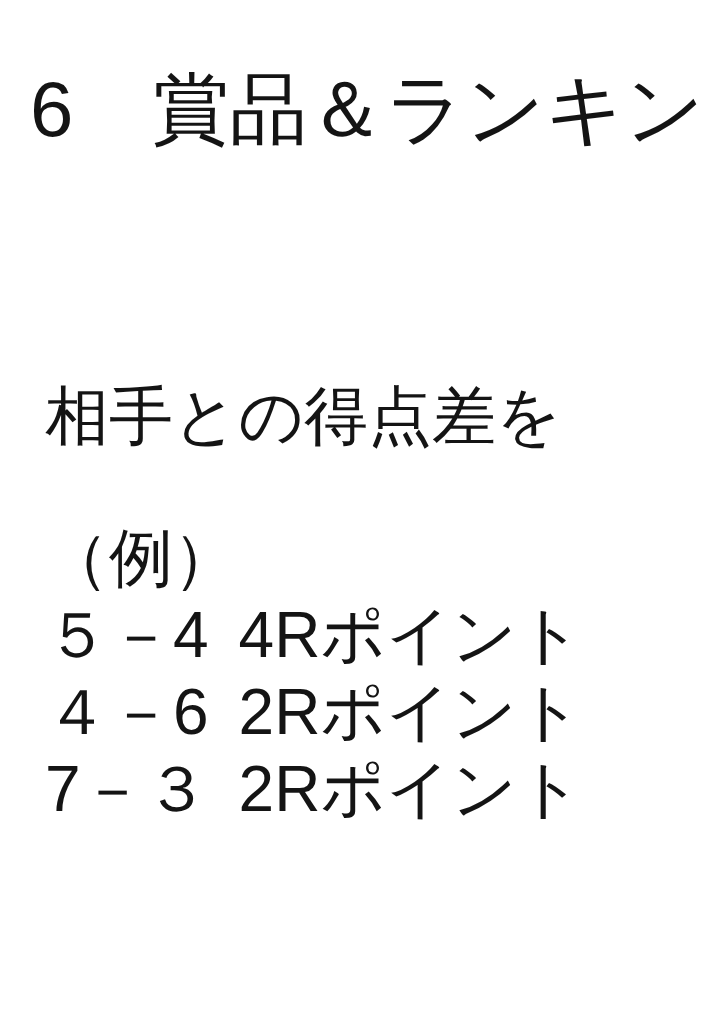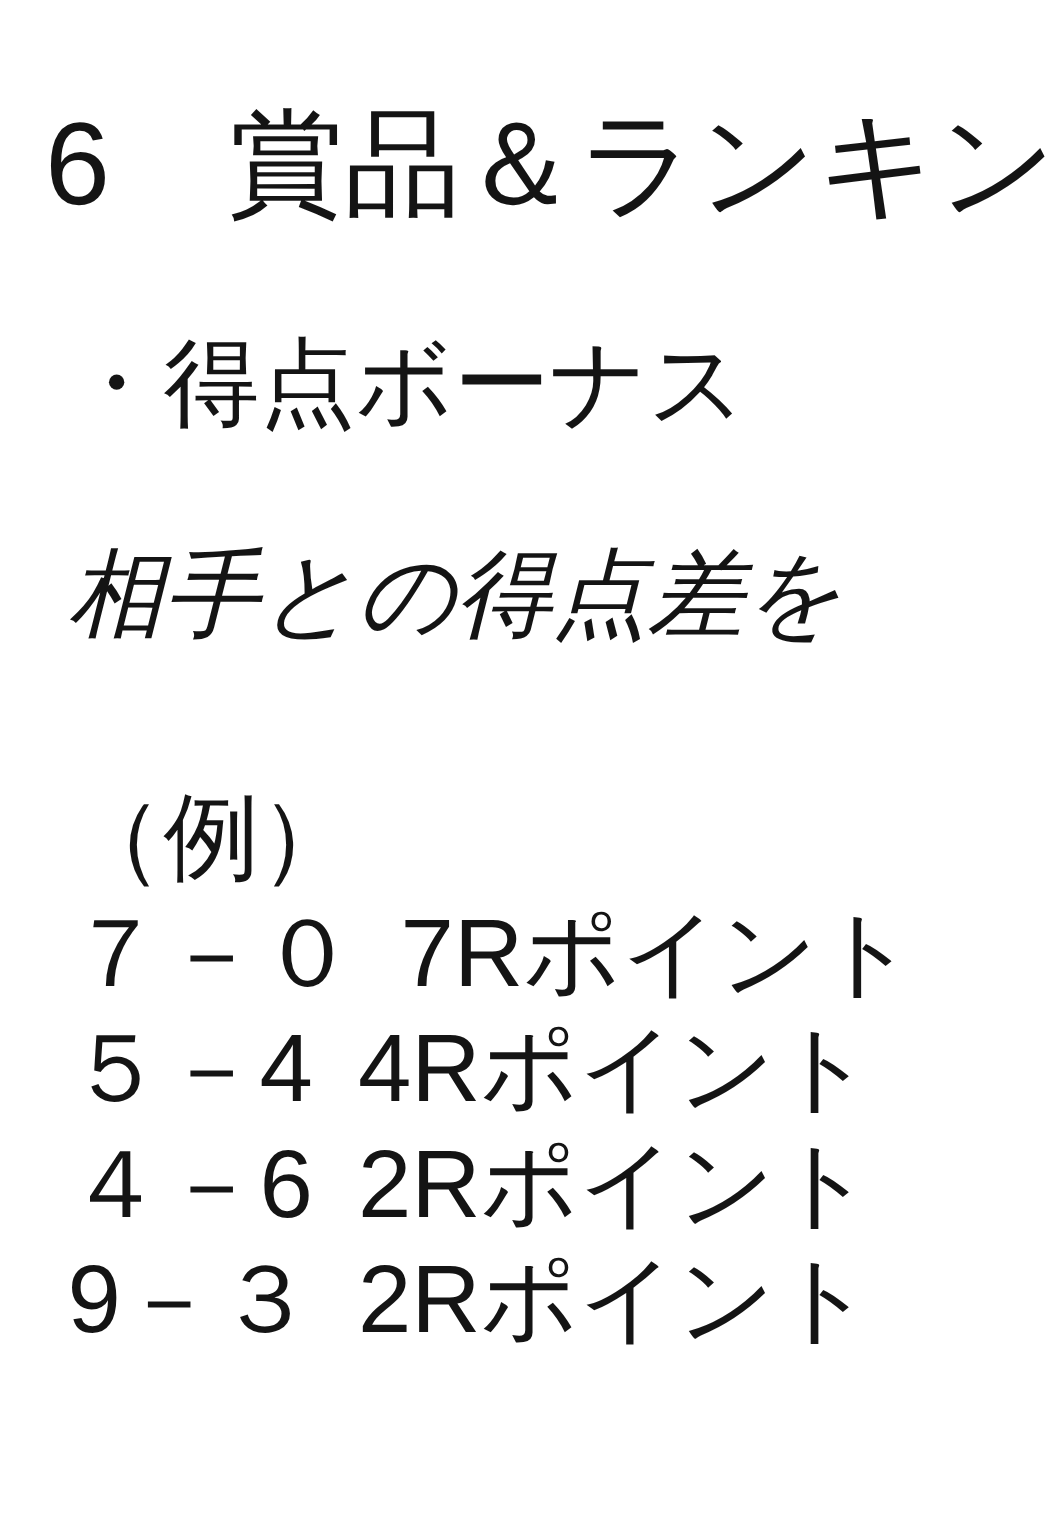--- a/index.html
+++ b/index.html
@@ -29,62 +29,57 @@
     position: absolute;
     left: 45px;
     top: 223px;
     font-size: 64px;
     line-height: 1;
     white-space: nowrap;
   }
   .description-line {
     position: absolute;
     left: 45px;
-    top: 364px;
+    top: 384px;
     font-size: 64px;
     line-height: 1;
     white-space: nowrap;
-    font-style: italic;
   }
   .example-block {
     position: absolute;
     left: 45px;
     top: 520px;
     font-size: 64px;
     line-height: 77px;
     white-space: nowrap;
   }
   .example-row .ex-points {
     margin-left: 30px;
   }
 </style>
 </head>
 <body>
 
 <div class="slide">
 
   <div class="page-title">6　賞品＆ランキング</div>
 
-  <div class="bonus-heading">・得点ボーナス</div>
 
   <div class="description-line">相手との得点差を</div>
 
   <div class="example-block">
     <div class="example-label">（例）</div>
 
-    <div class="example-row">
-      <span class="ex-score">７－０</span><span class="ex-points">7Rポイント</span>
-    </div>
 
     <div class="example-row">
       <span class="ex-score">５－4</span><span class="ex-points">4Rポイント</span>
     </div>
 
     <div class="example-row">
       <span class="ex-score">４－6</span><span class="ex-points">2Rポイント</span>
     </div>
 
     <div class="example-row">
-      <span class="ex-score">9－３</span><span class="ex-points">2Rポイント</span>
+      <span class="ex-score">7－３</span><span class="ex-points">2Rポイント</span>
     </div>
   </div>
 
 </div>
 
 </body></html>

